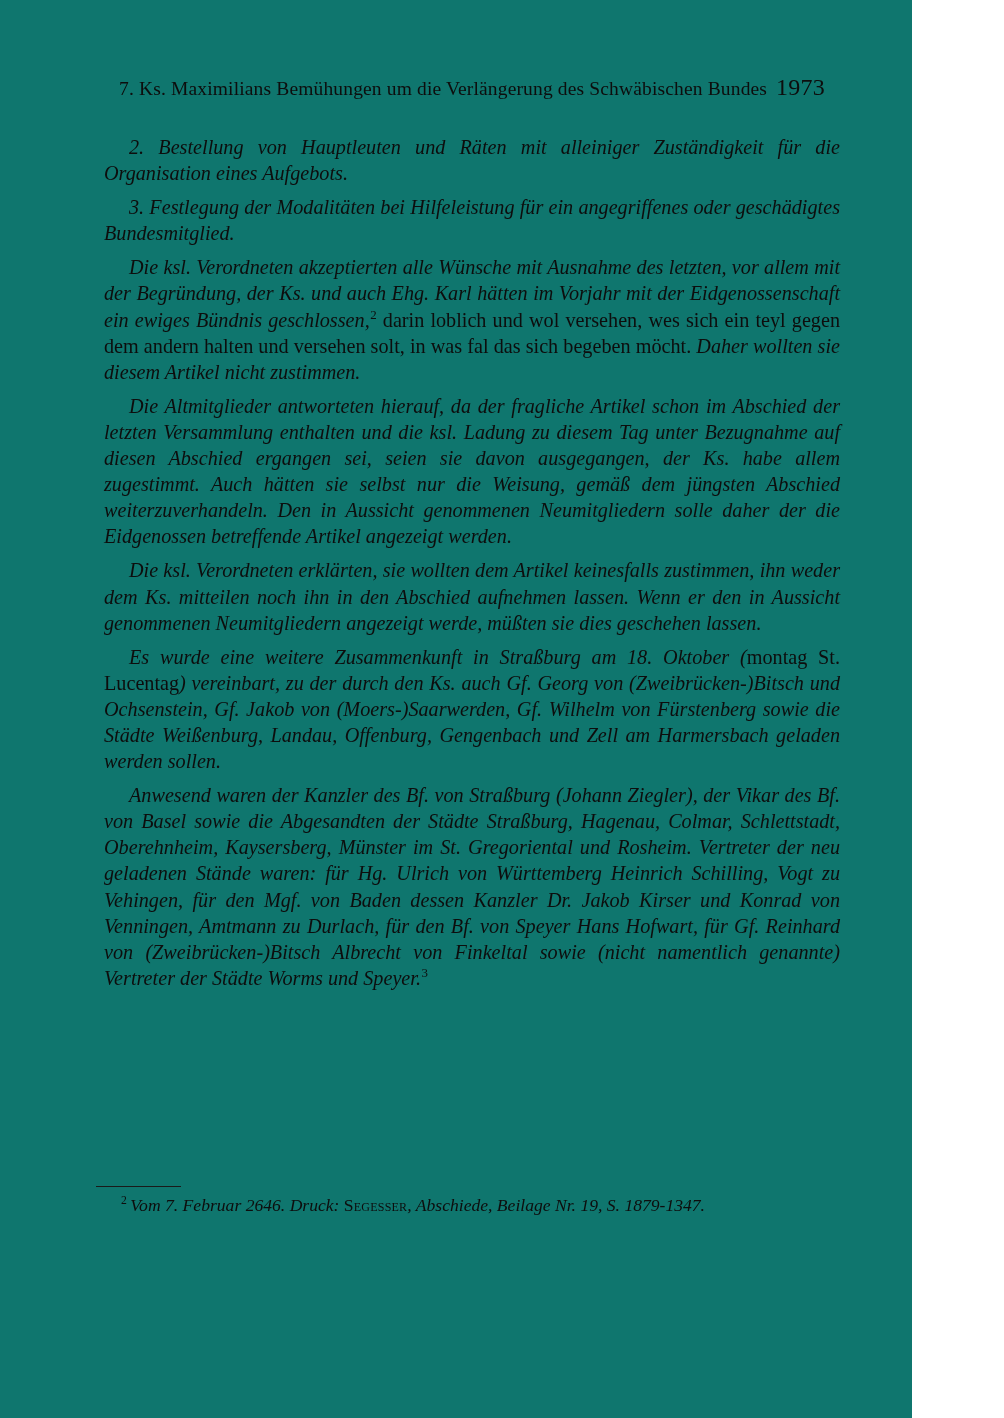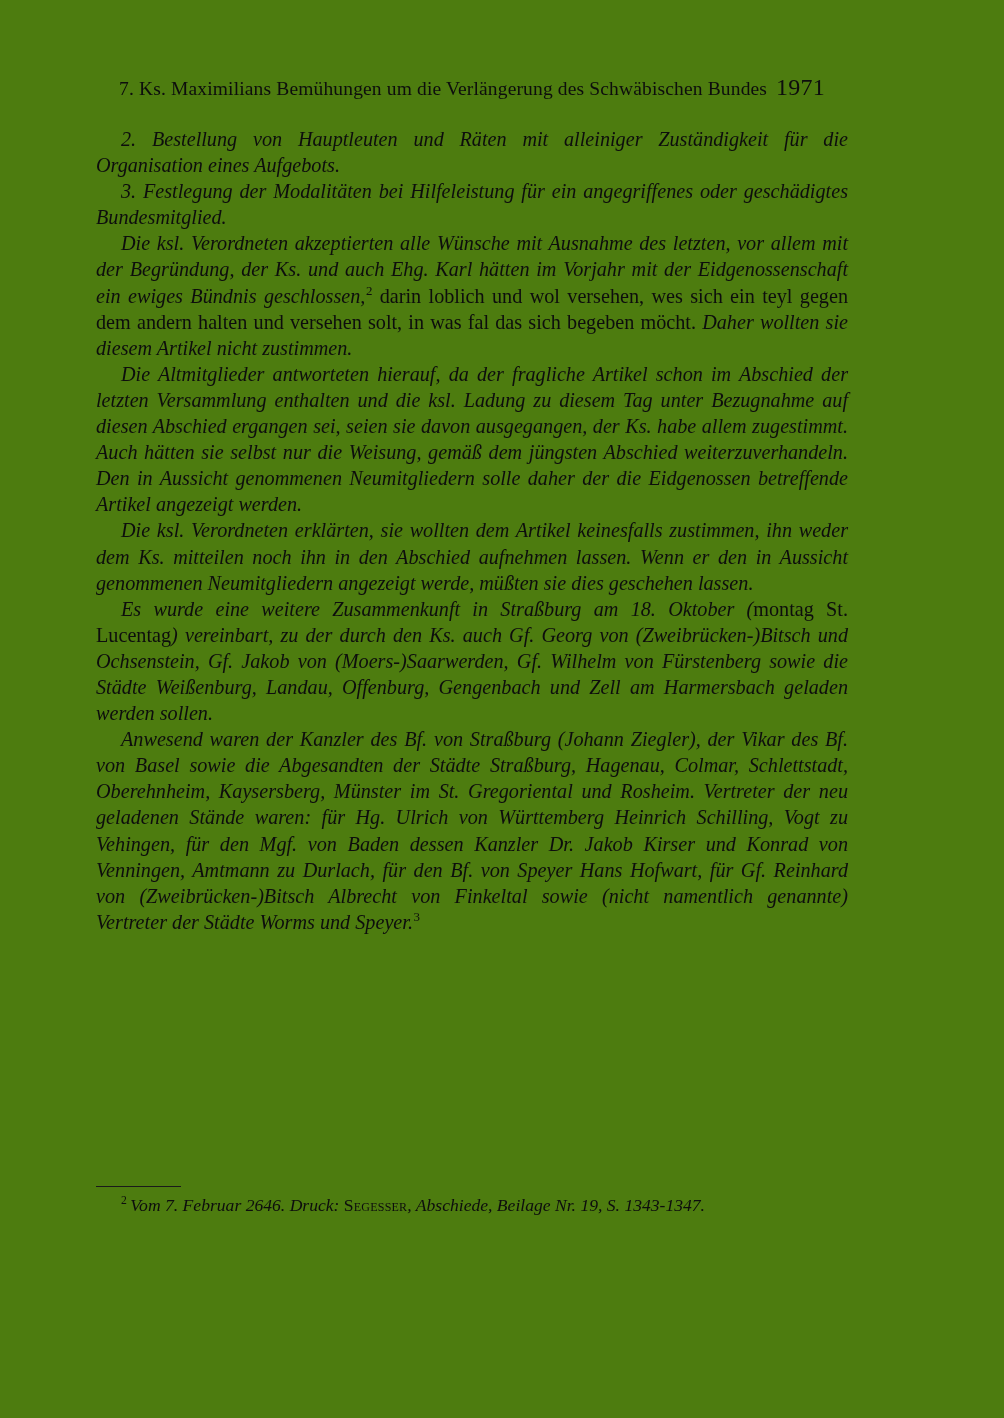--- a/index.html
+++ b/index.html
@@ -13,23 +13,23 @@
     height: 1418px;
     position: relative;
     font-family: "Liberation Serif", "DejaVu Serif", serif;
     color: #0d0d0d;
     overflow: hidden;
   }
 
   .page {
     position: absolute;
     left: 0; top: 0;
-    width: 1004px;
+    width: 912px;
     height: 1418px;
-    background: #4d7c0f;
+    background: #0f766e;
   }
 
   
   .running-head {
     position: absolute;
     left: 96px;
     top: 74px;
     width: 752px;
     height: 30px;
     display: flex;
@@ -51,21 +51,21 @@
 
   
   .textblock {
     position: absolute;
     left: 96px;
     top: 126px;
     width: 752px;
   }
 
   p.para {
-    margin: 0;
+    margin: 8px;
     font-style: italic;
     font-size: 20.2px;
     line-height: 26.1px;
     text-align: justify;
     text-justify: inter-word;
     text-indent: 25px;
     hyphens: manual;
     -webkit-hyphens: manual;
   }
   p.para:last-child {
@@ -119,33 +119,33 @@
     margin-right: 3.5px;
   }
 </style>
 </head>
 <body>
 
 <div class="page">
 
   <div class="running-head">
     <span class="rh-title">7. Ks. Maximilians Bemühungen um die Verlängerung des Schwäbischen Bundes</span>
-    <span class="rh-folio">1971</span>
+    <span class="rh-folio">1973</span>
   </div>
 
   <div class="textblock">
       <p class="para"><span class="italic">2. Bestellung von Hauptleuten und Räten mit alleiniger Zuständigkeit für die Organisation eines Aufgebots.</span></p>
       <p class="para"><span class="italic">3. Festlegung der Modalitäten bei Hilfeleistung für ein angegriffenes oder geschädigtes Bundesmitglied.</span></p>
       <p class="para"><span class="italic">Die ksl. Verordneten akzeptierten alle Wünsche mit Ausnahme des letzten, vor allem mit der Begründung, der Ks. und auch Ehg. Karl hätten im Vorjahr mit der Eidgenossenschaft ein ewiges Bündnis geschlossen,</span><sup class="fn">2</sup><span class="roman"> darin loblich und wol versehen, wes sich ein teyl gegen dem andern halten und versehen solt, in was fal das sich begeben möcht. </span><span class="italic">Daher wollten sie diesem Artikel nicht zustimmen.</span></p>
       <p class="para"><span class="italic">Die Altmitglieder antworteten hierauf, da der fragliche Artikel schon im Abschied der letzten Versammlung enthalten und die ksl. Ladung zu diesem Tag unter Bezugnahme auf diesen Abschied ergangen sei, seien sie davon ausgegangen, der Ks. habe allem zugestimmt. Auch hätten sie selbst nur die Weisung, gemäß dem jüngsten Abschied weiterzuverhandeln. Den in Aussicht genommenen Neumitgliedern solle daher der die Eidgenossen betreffende Artikel angezeigt werden.</span></p>
       <p class="para"><span class="italic">Die ksl. Verordneten erklärten, sie wollten dem Artikel keinesfalls zustimmen, ihn weder dem Ks. mitteilen noch ihn in den Abschied aufnehmen lassen. Wenn er den in Aussicht genommenen Neumitgliedern angezeigt werde, müßten sie dies geschehen lassen.</span></p>
       <p class="para"><span class="italic">Es wurde eine weitere Zusammenkunft in Straßburg am 18. Oktober (</span><span class="roman">montag St. Lucentag</span><span class="italic">) vereinbart, zu der durch den Ks. auch Gf. Georg von (Zweibrücken-)Bitsch und Ochsenstein, Gf. Jakob von (Moers-)Saarwerden, Gf. Wilhelm von Fürstenberg sowie die Städte Weißenburg, Landau, Offenburg, Gengenbach und Zell am Harmersbach geladen werden sollen.</span></p>
       <p class="para"><span class="italic">Anwesend waren der Kanzler des Bf. von Straßburg (Johann Ziegler), der Vikar des Bf. von Basel sowie die Abgesandten der Städte Straßburg, Hagenau, Colmar, Schlettstadt, Oberehnheim, Kaysersberg, Münster im St. Gregoriental und Rosheim. Vertreter der neu geladenen Stände waren: für Hg. Ulrich von Württemberg Heinrich Schilling, Vogt zu Vehingen, für den Mgf. von Baden dessen Kanzler Dr. Jakob Kirser und Konrad von Venningen, Amtmann zu Durlach, für den Bf. von Speyer Hans Hofwart, für Gf. Reinhard von (Zweibrücken-)Bitsch Albrecht von Finkeltal sowie (nicht namentlich genannte) Vertreter der Städte Worms und Speyer.</span><sup class="fn">3</sup></p>
     </div>
 
   <div class="footnotes">
     <div class="fn-rule"></div>
     <div>
-        <p class="footnote"><sup class="fn-marker">2</sup><span class="italic">Vom 7. Februar 2646. Druck: </span><span class="smallcaps">Segesser</span><span class="italic">, Abschiede, Beilage Nr. 19, S. 1343-1347.</span></p>
+        <p class="footnote"><sup class="fn-marker">2</sup><span class="italic">Vom 7. Februar 2646. Druck: </span><span class="smallcaps">Segesser</span><span class="italic">, Abschiede, Beilage Nr. 19, S. 1879-1347.</span></p>
       </div>
   </div>
 
 </div>
 
 </body></html>

